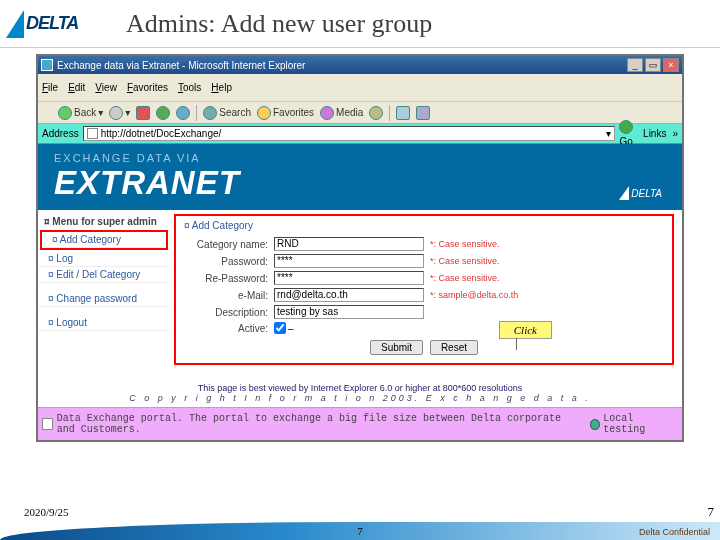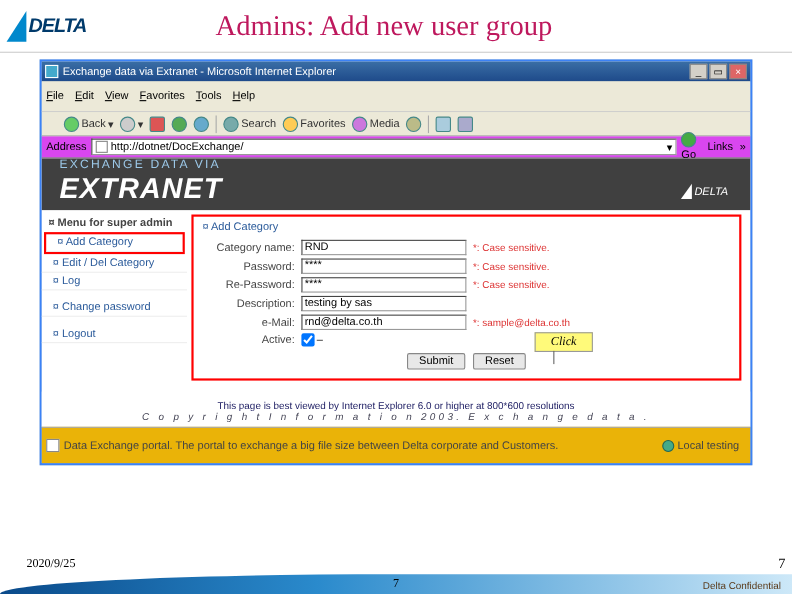--- a/index.html
+++ b/index.html
@@ -3,43 +3,43 @@
 <meta charset="utf-8">
 <style>
   * { box-sizing: border-box; margin: 0; padding: 0; }
   body { width: 720px; height: 540px; font-family: Arial, sans-serif; background: #fff; position: relative; overflow: hidden; }
   
   
   .slide-header { height: 48px; display: flex; align-items: center; border-bottom: 1px solid #ccc; }
   .logo { width: 120px; height: 38px; margin-left: 6px; display: flex; align-items: center; }
   .logo-tri { width: 0; height: 0; border-left: 18px solid transparent; border-right: 0 solid transparent; border-bottom: 28px solid #0088cc; }
   .logo-text { font-weight: bold; font-style: italic; color: #003a6b; font-size: 18px; letter-spacing: -1px; margin-left: 2px; }
-  .slide-title { font-family: "Times New Roman", serif; font-size: 26px; margin-left: 70px; color: #be185d; }
-  
-  
-  .ie-window { margin: 6px 36px 0 36px; border: 2px solid #3b82f6; background: #ece9d8; font-size: 10px; font-family: Tahoma, sans-serif; }
+  .slide-title { font-family: "Times New Roman", serif; font-size: 26px; color: #404040; }
+  
+  
+  .ie-window { margin: 6px 36px 0 36px; border: 2px solid #737373; background: #ece9d8; font-size: 10px; font-family: Tahoma, sans-serif; }
   .ie-titlebar { background: linear-gradient(#3a6ea5,#1e4a8a); color: #fff; height: 18px; display: flex; align-items: center; padding: 0 3px; }
   .ie-titlebar .t { flex: 1; font-size: 10px; }
   .win-btn { width: 16px; height: 14px; background: #d4d0c8; border: 1px solid #888; margin-left: 2px; display: flex; align-items: center; justify-content: center; font-size: 9px; color: #000; }
   .ie-menu { background: #ece9d8; height: 28px; display: flex; align-items: center; padding: 0 4px; gap: 10px; font-size: 10px; border-bottom: 1px solid #ccc; }
   .ie-menu span { text-decoration: underline; text-decoration-color: transparent; }
   .ie-menu span::first-letter { text-decoration: underline; }
   .ie-tools { background: #ece9d8; height: 22px; display: flex; align-items: center; padding: 0 20px; gap: 6px; border-bottom: 1px solid #aaa; font-size: 10px; }
   .tool-btn { display: flex; align-items: center; gap: 2px; color: #333; }
   .tool-ico { width: 14px; height: 14px; background: #7aa; border-radius: 50%; border: 1px solid #488; }
   .sep { width: 1px; height: 16px; background: #aaa; }
-  .ie-addr { background: #d946ef; height: 20px; display: flex; align-items: center; padding: 0 4px; gap: 4px; border-bottom: 1px solid #888; font-size: 10px; }
+  .ie-addr { background: #5eead4; height: 20px; display: flex; align-items: center; padding: 0 4px; gap: 4px; border-bottom: 1px solid #888; font-size: 10px; }
   .addr-input { flex: 1; background: #fff; border: 1px inset #999; height: 15px; padding: 0 3px; display: flex; align-items: center; }
   .go-btn { display: flex; align-items: center; gap: 2px; flex-direction: column; }
   
   
   .content { background: #fff; }
-  .banner { background: #404040; height: 47px; position: relative; display: flex; padding-left: 16px; }
+  .banner { background: #0369a1; height: 66px; position: relative; display: flex; align-items: center; padding-left: 16px; }
   .banner-sub { color: #9cc8e8; font-size: 11px; letter-spacing: 2px; font-family: Arial; }
-  .banner-main { color: #fff; font-size: 26px; font-weight: bold; letter-spacing: 1px; font-style: italic; }
+  .banner-main { color: #fff; font-size: 33px; font-weight: bold; letter-spacing: 1px; font-style: italic; }
   .banner-delta { position: absolute; right: 20px; bottom: 10px; color: #fff; font-size: 10px; font-style: italic; display: flex; align-items: center; gap: 2px; }
   .banner-delta .tri { width: 0; height: 0; border-left: 10px solid transparent; border-bottom: 14px solid #fff; }
   
   .date-user { background: #f0f4f8; border-bottom: 1px solid #ccc; height: 18px; display: flex; align-items: center; padding: 0 10px; font-size: 10px; color: #666; }
   .date-user .uspan { margin-left: 130px; color: #333; }
   
   .body-row { display: flex; }
   .sidebar { width: 132px; padding: 4px 0; }
   .side-sec { font-size: 10px; color: #2a5a9a; padding: 2px 6px 2px 10px; border-bottom: 1px solid #eee; }
   .side-title { font-weight: bold; color: #444; padding: 2px 6px; font-size: 10px; }
@@ -47,27 +47,27 @@
   
   .main { flex: 1; padding: 4px 8px 10px 4px; }
   .main-box { border: 2px solid red; padding: 4px 8px 8px 8px; position: relative; }
   .form-title { color: #2a5a9a; font-size: 10px; margin-bottom: 6px; }
   .form-row { display: flex; align-items: center; margin-bottom: 3px; font-size: 10px; }
   .form-row label { width: 90px; text-align: right; padding-right: 6px; color: #444; }
   .form-row input[type=text], .form-row .faux-in { width: 150px; height: 14px; border: 1px inset #999; background: #fff; font-size: 10px; padding: 0 2px; }
   .hint { color: #d33; font-size: 9px; margin-left: 6px; }
   .btn-row { text-align: center; margin-top: 6px; }
   .btn { display: inline-block; padding: 1px 10px; font-size: 10px; background: #e8e8e8; border: 1px solid #888; border-radius: 2px; margin: 0 2px; }
-  .click-callout { position: absolute; right: 133px; bottom: 24px; background: #fffa7a; border: 1px solid #999; padding: 2px 14px; font-size: 11px; font-family: "Comic Sans MS", cursive; font-style: italic; }
+  .click-callout { position: absolute; right: 120px; bottom: 24px; background: #fffa7a; border: 1px solid #999; padding: 2px 14px; font-size: 11px; font-family: "Comic Sans MS", cursive; font-style: italic; }
   .click-callout::after { content: ""; position: absolute; left: 16px; bottom: -12px; width: 1px; height: 12px; border-left: 1px solid #666; }
   
   .footer-text { text-align: center; font-size: 9px; color: #226; padding: 8px 0 4px; background: #fff; }
   .copy { letter-spacing: 3px; color: #445; font-style: italic; }
   
-  .ie-status { background: #eab308; border-top: 1px solid #aaa; height: 18px; display: flex; align-items: center; font-size: 10px; color: #444; padding: 16px 4px; }
+  .ie-status { background: #f0abfc; border-top: 1px solid #aaa; height: 18px; display: flex; align-items: center; font-size: 10px; color: #444; padding: 16px 4px; font-family: Liberation Mono, monospace; }
   .ie-status .sfill { flex: 1; }
   .zone { display: flex; align-items: center; gap: 3px; border-left: 1px solid #aaa; padding: 0 6px; height: 100%; }
   .globe { width: 11px; height: 11px; background: #4a8; border-radius: 50%; border: 1px solid #265; }
   
   
   .slide-footer { position: absolute; bottom: 0; left: 0; right: 0; height: 42px; }
   .date-text { position: absolute; left: 24px; bottom: 22px; font-size: 11px; font-family: "Times New Roman", serif; }
   .pnum-big { position: absolute; right: 6px; bottom: 20px; font-size: 13px; font-family: "Times New Roman", serif; }
   .swoosh { position: absolute; bottom: 0; left: 0; right: 0; height: 18px; background: linear-gradient(to right, #0a4a8a, #2a8acc 40%, #cde8f8); border-top-left-radius: 50% 100%; }
   .pnum-small { position: absolute; left: 50%; bottom: 3px; transform: translateX(-50%); font-size: 11px; font-family: "Times New Roman", serif; color: #000; }
@@ -162,22 +162,22 @@
         <div class="tri"></div>
         <span>DELTA</span>
       </div>
     </div>
     <div class="body-row">
       <div class="sidebar">
         <div class="side-title">¤ <span>Menu for super admin</span></div>
         <div class="side-hl">
           <div class="side-sec">¤ <span>Add Category</span></div>
         </div>
+        <div class="side-sec">¤ <span>Log</span></div>
         <div class="side-sec">¤ <span>Edit / Del Category</span></div>
-        <div class="side-sec">¤ <span>Log</span></div>
         <div style="height:8px"></div>
         <div class="side-sec">¤ <span>Change password</span></div>
         <div style="height:8px"></div>
         <div class="side-sec">¤ <span>Logout</span></div>
       </div>
       <div class="main">
         <div class="main-box">
           <div class="form-title">¤ <span>Add Category</span></div>
           <div class="form-row">
             <label>Category name:</label>
@@ -188,27 +188,27 @@
             <label>Password:</label>
             <div class="faux-in"><span>****</span></div>
             <span class="hint">*: Case sensitive.</span>
           </div>
           <div class="form-row">
             <label>Re-Password:</label>
             <div class="faux-in"><span>****</span></div>
             <span class="hint">*: Case sensitive.</span>
           </div>
           <div class="form-row">
-            <label>Description:</label>
-            <div class="faux-in"><span>testing by sas</span></div>
-          </div>
-          <div class="form-row">
             <label>e-Mail:</label>
             <div class="faux-in"><span>rnd@delta.co.th</span></div>
             <span class="hint">*: sample@delta.co.th</span>
+          </div>
+          <div class="form-row">
+            <label>Description:</label>
+            <div class="faux-in"><span>testing by sas</span></div>
           </div>
           <div class="form-row">
             <label>Active:</label>
             <input type="checkbox" checked="" style="width: 12px; height: 12px;">
             <span style="margin-left:2px;font-size:10px">–</span>
           </div>
           <div class="btn-row">
             <span class="btn">Submit</span>
             <span class="btn">Reset</span>
           </div>

